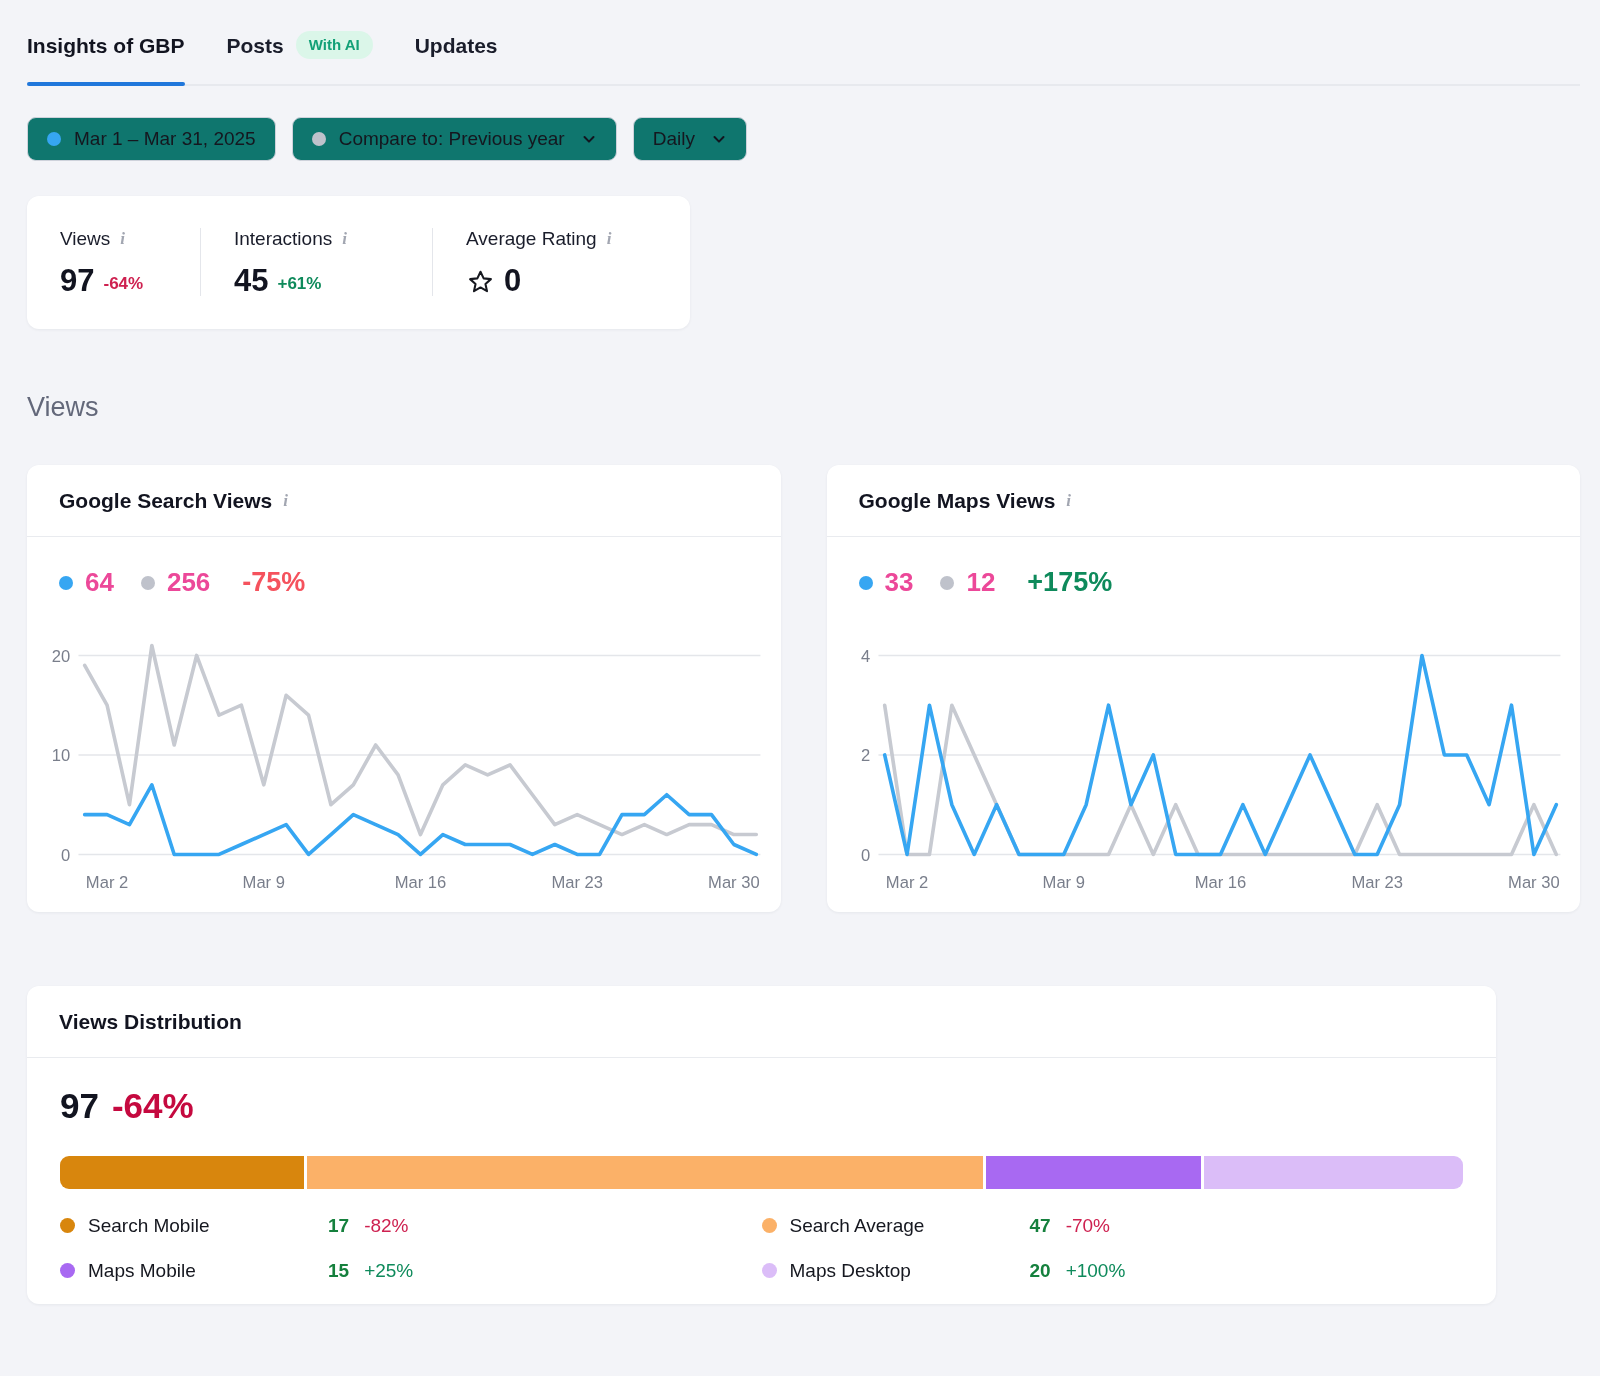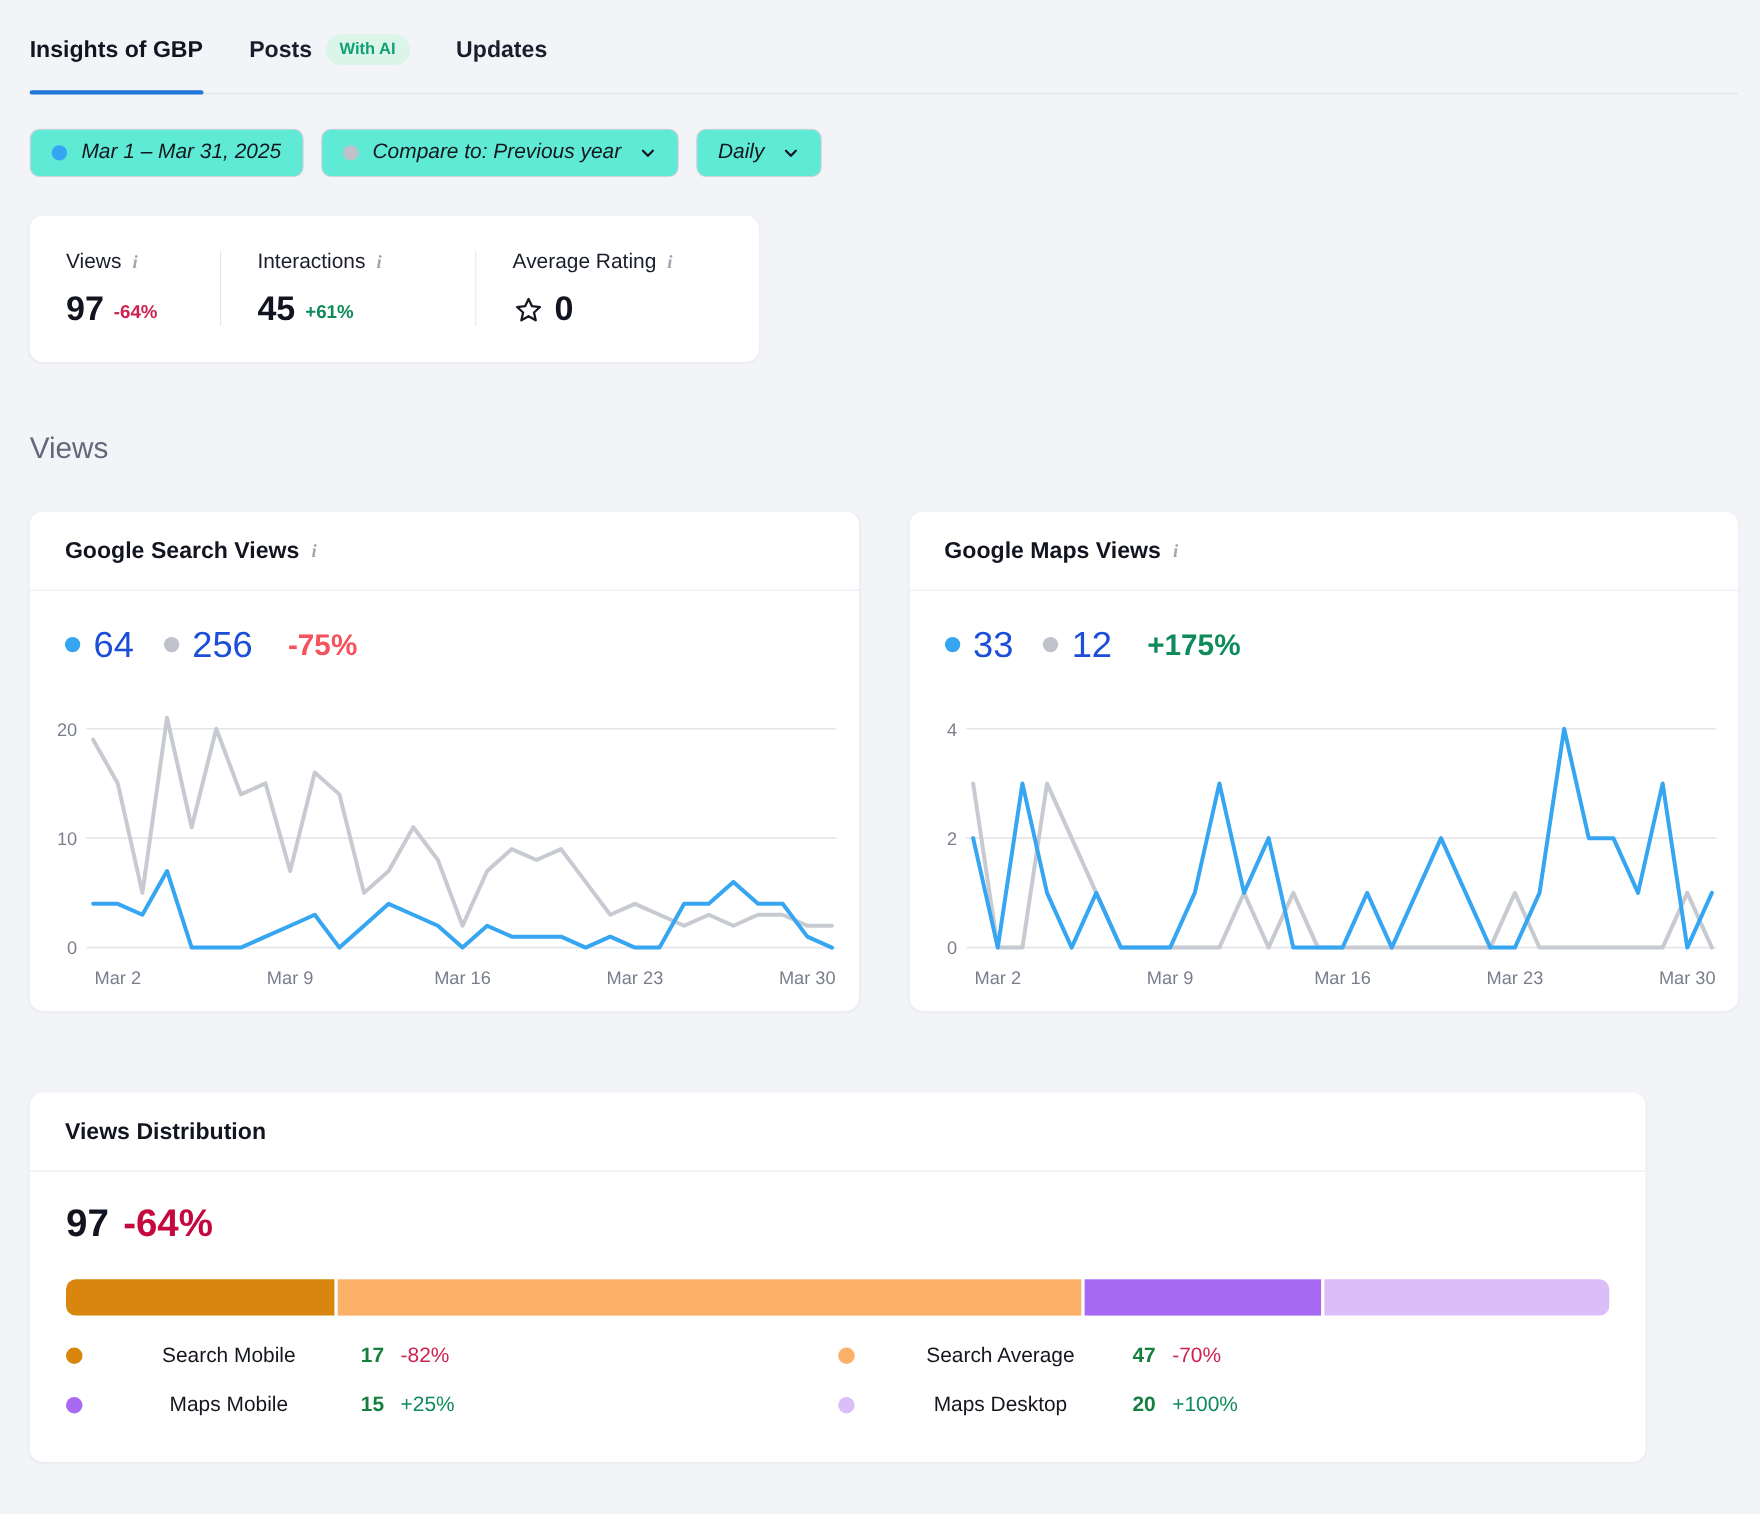--- a/index.html
+++ b/index.html
@@ -14,21 +14,21 @@
 
   
   .tabs-row { display:flex; gap:42px; padding-top:32px; border-bottom:2px solid #E7E9EE; width:1553px; }
   .tab { font-size:21px; font-weight:600; color:#1A1D2B; padding-bottom:24px; position:relative; cursor:pointer; display:flex; align-items:center; }
   .tab.active { font-weight:700; color:#121420; }
   .tab.active::after { content:""; position:absolute; left:0; right:0; bottom:-2px; height:4px; background:#2077DB; border-radius:2px; }
   .ai-badge { margin-left:12px; background:#DBF6E9; color:#12A077; font-size:15px; font-weight:600; padding:6px 13px 7px; border-radius:16px; line-height:1; position:relative; top:-1px; }
 
   
   .filters { display:flex; gap:16px; margin-top:31px; }
-  .pill { display:flex; align-items:center; gap:13px; background:#5eead4; border:1px solid #CED2DB; border-radius:9px; height:44px; padding:0 19px; font-size:19px; color:#15171F; cursor:pointer;font-style:italic; }
+  .pill { display:flex; align-items:center; gap:13px; background:#0f766e; border:1px solid #CED2DB; border-radius:9px; height:44px; padding:0 19px; font-size:19px; color:#15171F; cursor:pointer; }
   .dot { width:14px; height:14px; border-radius:50%; flex:none; }
   .dot.blue { background:#36A6F2; }
   .dot.gray { background:#BFC2CB; }
   .chev { margin-left:3px; flex:none; }
 
   
   .card { background:#FFFFFF; border-radius:12px; box-shadow:0 1px 3px rgba(25,28,50,0.06); }
 
   
   .kpi-card { margin-top:35px; width:663px; display:flex; padding:32px 0 33px; }
@@ -48,28 +48,28 @@
 
   
   .section-title { margin-top:63px; font-size:27px; font-weight:400; color:#63687A; }
 
   
   .charts-row { display:flex; gap:46px; margin-top:42px;justify-content:space-between; }
   .chart-card { flex:1; min-width:0; }
   .card-header { display:flex; align-items:center; gap:11px; padding:24px 32px 23px; border-bottom:1px solid #E9EBEF; }
   .card-title { font-size:21px; font-weight:700; color:#121420; }
   .chart-legend { display:flex; align-items:center; padding:30px 32px 4px; }
-  .leg-num { font-size:33px; font-weight:400; color:#1d4ed8; margin-left:12px; }
+  .leg-num { font-size:26px; font-weight:700; color:#ec4899; margin-left:12px; }
   .leg-group2 { margin-left:27px; }
   .leg-change { font-size:27px; font-weight:800; margin-left:32px; }
   .chart-svg { display:block; width:calc(100% - 28px); margin:12px 18px 16px 10px; }
   svg text { font-family:"Liberation Sans","DejaVu Sans",sans-serif; font-size:16px; fill:#797E8B; }
 
   
-  .dist-card { margin-top:74px; width:1469px; padding-bottom:40px;text-align:center; }
+  .dist-card { margin-top:74px; width:1469px; padding-bottom:22px; }
   .dist-body { padding:28px 33px 0; }
   .dist-total-row { display:flex; align-items:baseline; gap:13px; }
   .dist-total { font-size:35px; font-weight:800; color:#121420; }
   .dist-big-change { font-size:35px; font-weight:800; color:#C5093F; }
   .dist-bar { display:flex; height:33px; margin-top:30px; }
   .dist-seg { height:100%; }
   .dist-seg:not(:last-child) { margin-right:3px; }
   .dist-seg:first-child { border-radius:9px 0 0 9px; }
   .dist-seg:last-child { border-radius:0 9px 9px 0; }
   .dist-legend { display:flex; margin-top:26px; }

